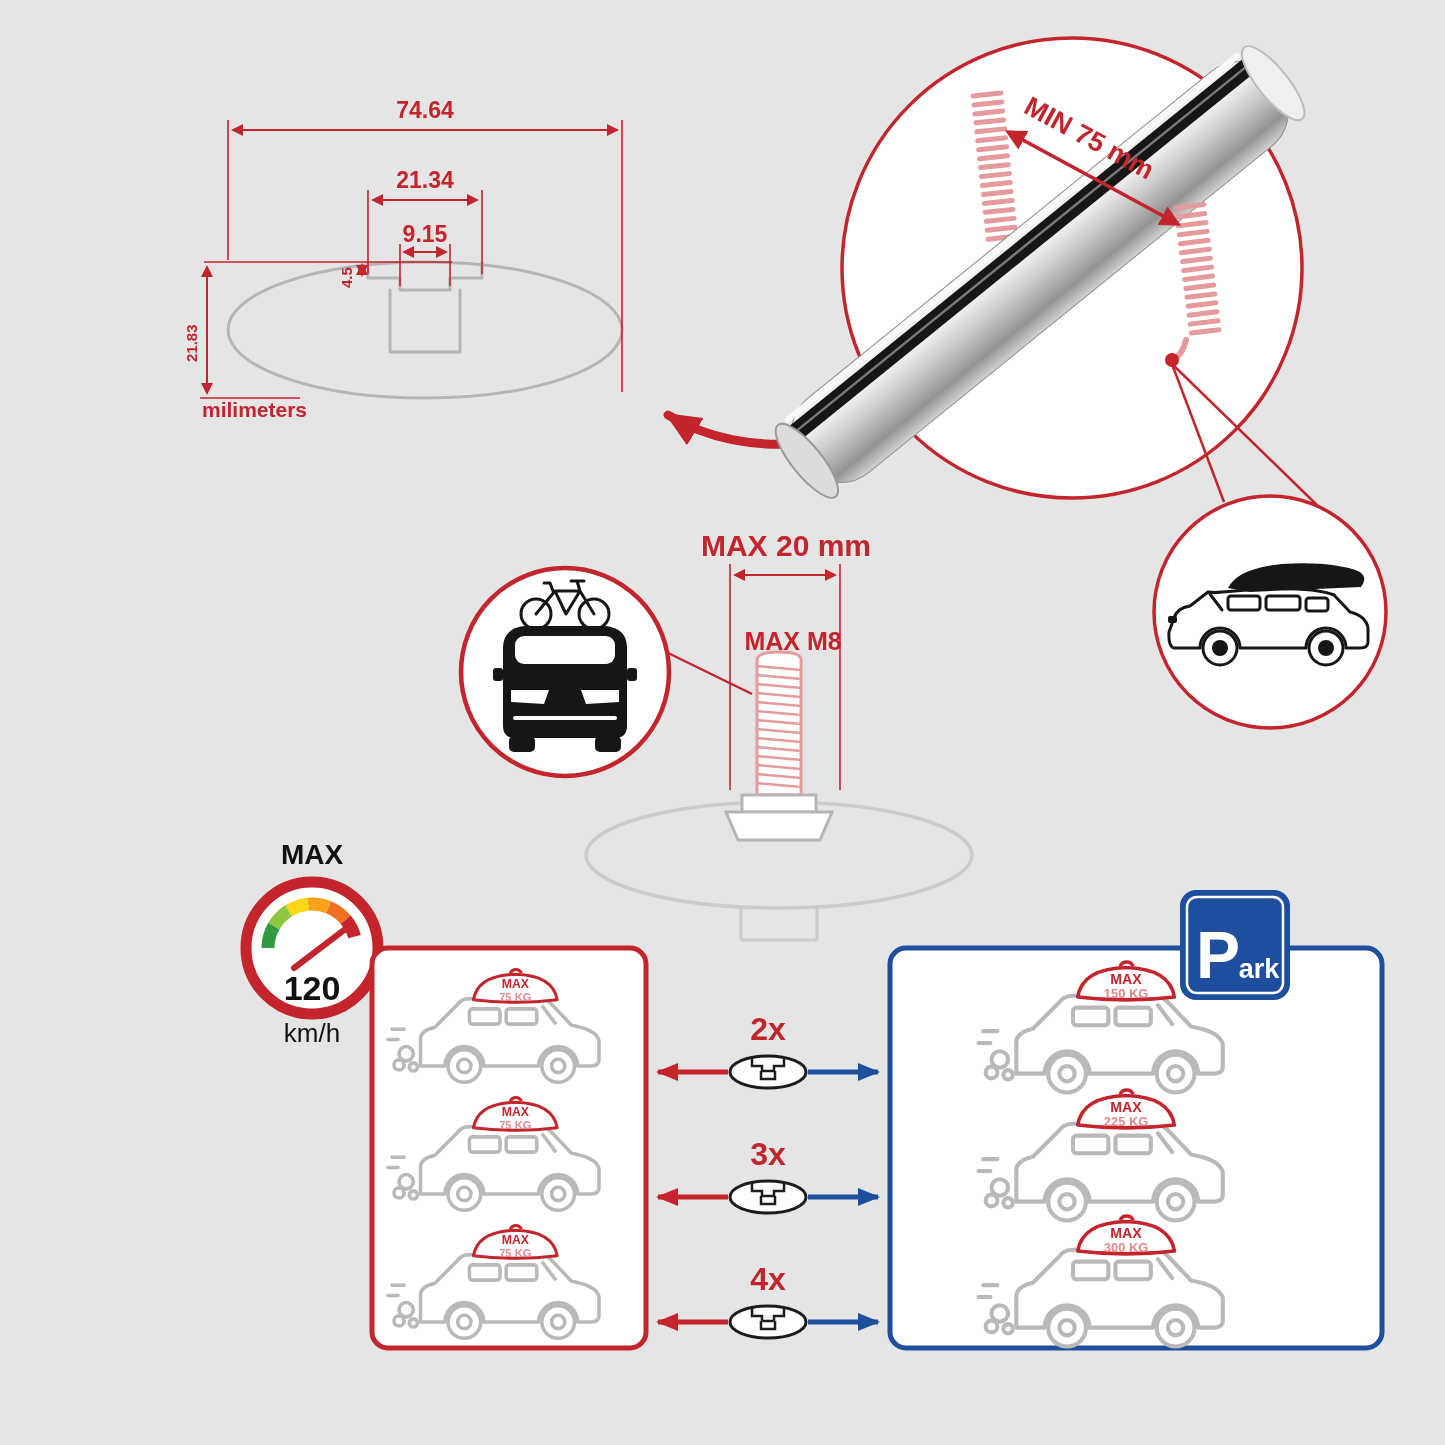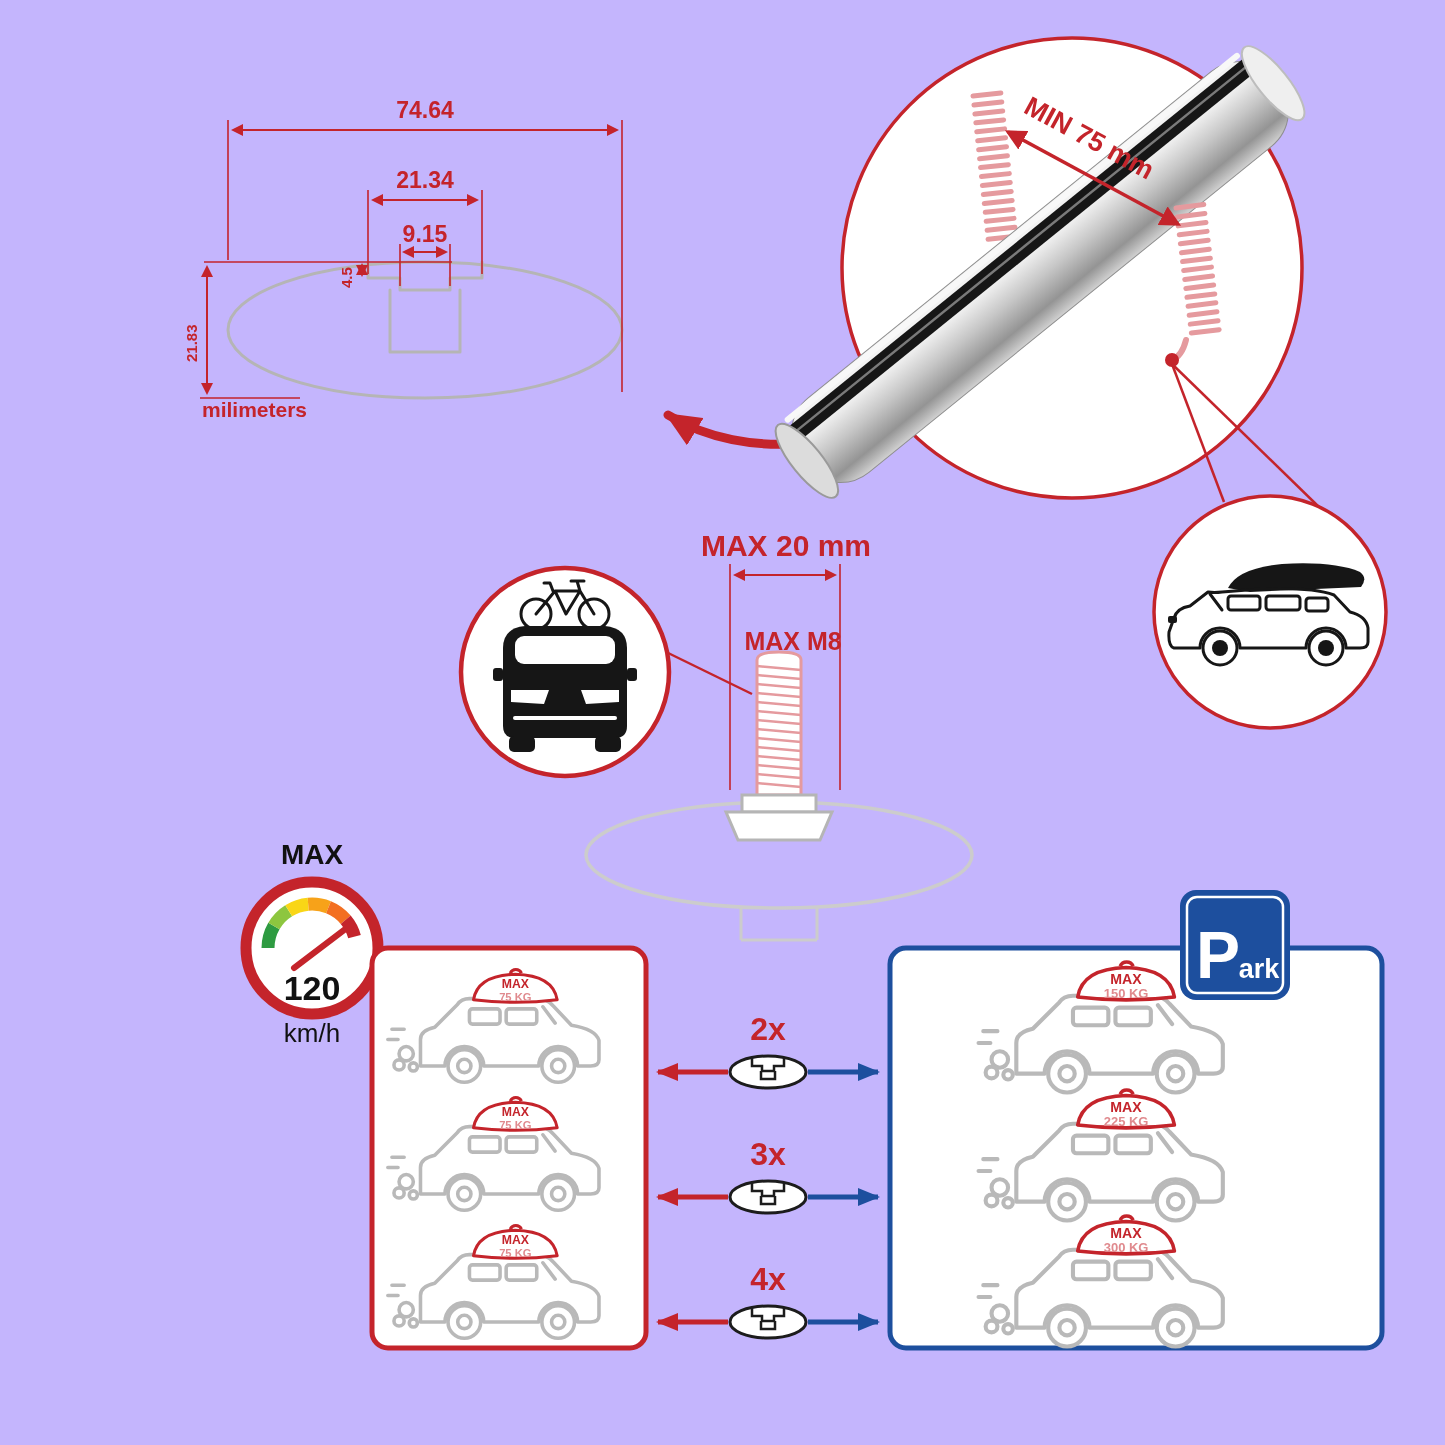--- a/index.html
+++ b/index.html
@@ -1,16 +1,16 @@
 <!DOCTYPE html>
 <html><head>
 <meta charset="utf-8">
 <style>
   html,body{margin:0;padding:0;background:#ffffff;}
-  .stage{position:relative;width:1445px;height:1445px;background:#c4b5fd;overflow:hidden;
+  .stage{position:relative;width:1445px;height:1445px;background:#e5e5e5;overflow:hidden;
          font-family:"Liberation Sans",sans-serif;}
   svg{display:block;}
   svg text{font-family:"Liberation Sans",sans-serif;}
   .dim-num{fill:#c4242b;font-weight:bold;font-size:23px;}
   .dim-num-sm{fill:#c4242b;font-weight:bold;font-size:15px;}
   .dim-line{stroke:#c4242b;stroke-width:2;fill:none;}
   .dim-ext{stroke:#c4242b;stroke-width:1.6;fill:none;}
   .red-big{fill:#c4242b;font-weight:bold;font-size:30px;}
   .red-mid{fill:#c4242b;font-weight:bold;font-size:25px;}
   .black-big{fill:#111111;font-weight:bold;font-size:28px;}

